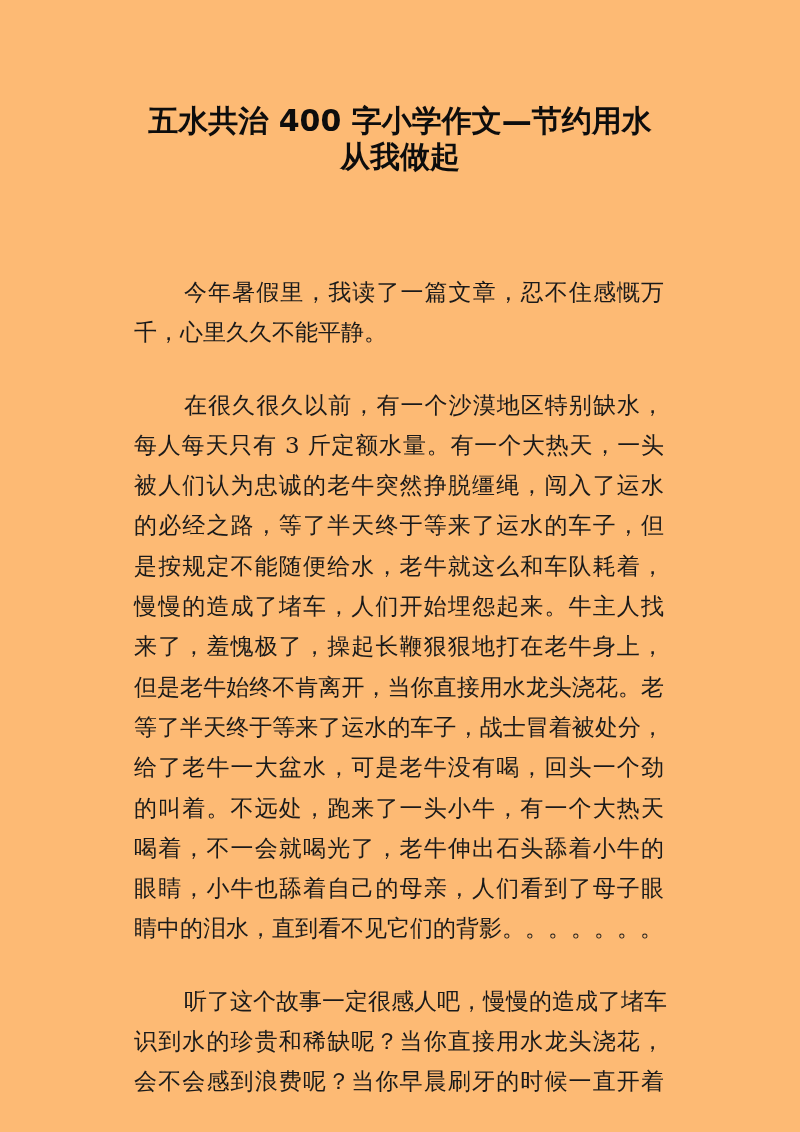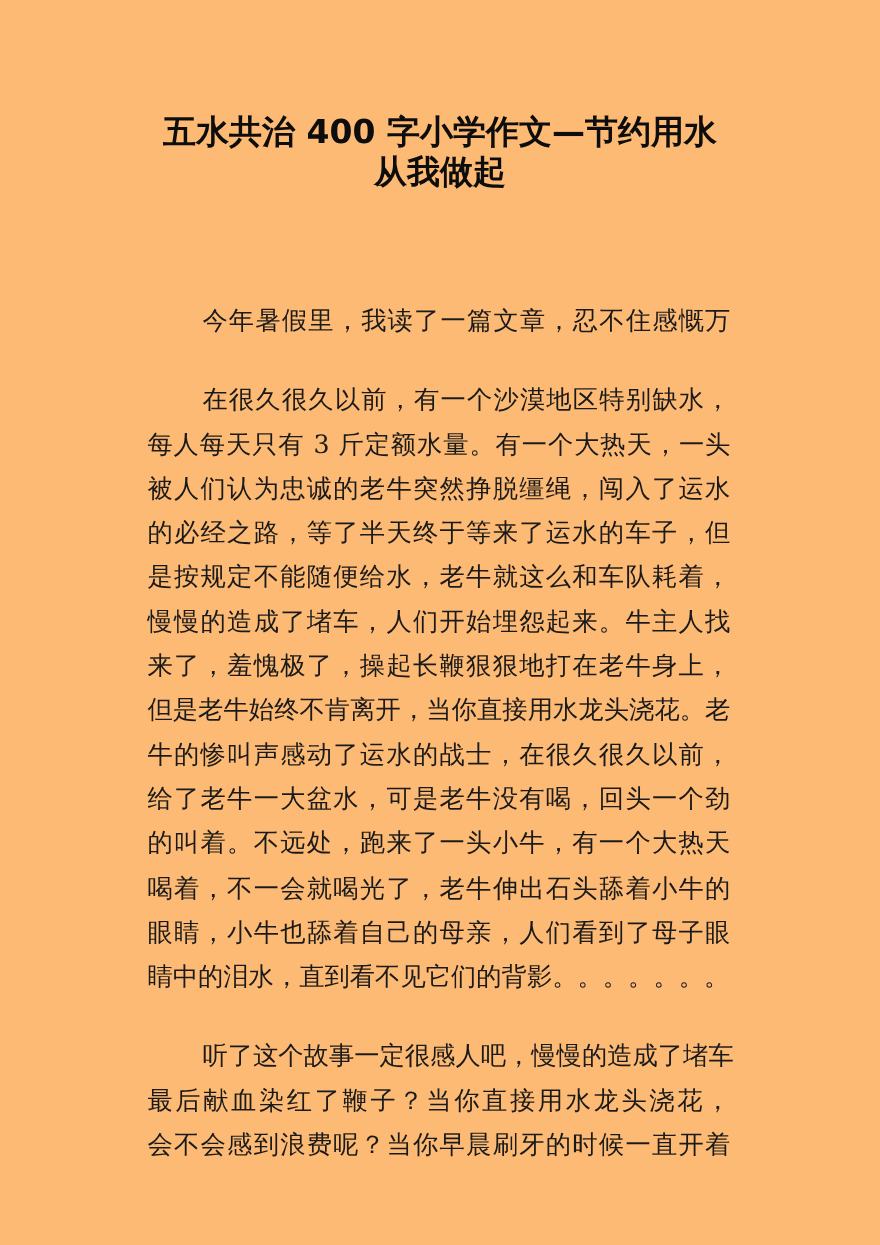--- a/index.html
+++ b/index.html
@@ -63,38 +63,39 @@
 <div class="page">
   <h1 class="title">
     <span>五水共治 400 字小学作文—节约用水</span>
     <span>从我做起</span>
   </h1>
 
   <div class="body-text">
 
     <div>
       <span class="line indent">今年暑假里，我读了一篇文章，忍不住感慨万</span>
+      <span class="line last">千，心里久久不能平静。</span>
     </div>
 
     <div>
       <span class="line indent">在很久很久以前，有一个沙漠地区特别缺水，</span>
       <span class="line">每人每天只有 3 斤定额水量。有一个大热天，一头</span>
       <span class="line">被人们认为忠诚的老牛突然挣脱缰绳，闯入了运水</span>
       <span class="line">的必经之路，等了半天终于等来了运水的车子，但</span>
       <span class="line">是按规定不能随便给水，老牛就这么和车队耗着，</span>
       <span class="line">慢慢的造成了堵车，人们开始埋怨起来。牛主人找</span>
       <span class="line">来了，羞愧极了，操起长鞭狠狠地打在老牛身上，</span>
       <span class="line">但是老牛始终不肯离开，当你直接用水龙头浇花。老</span>
-      <span class="line">牛的惨叫声感动了运水的战士，在很久很久以前，</span>
+      <span class="line">等了半天终于等来了运水的车子，战士冒着被处分，</span>
       <span class="line">给了老牛一大盆水，可是老牛没有喝，回头一个劲</span>
       <span class="line">的叫着。不远处，跑来了一头小牛，有一个大热天</span>
       <span class="line">喝着，不一会就喝光了，老牛伸出石头舔着小牛的</span>
       <span class="line">眼睛，小牛也舔着自己的母亲，人们看到了母子眼</span>
       <span class="line last">睛中的泪水，直到看不见它们的背影。。。。。。。</span>
     </div>
 
     <div>
       <span class="line indent">听了这个故事一定很感人吧，慢慢的造成了堵车</span>
-      <span class="line">最后献血染红了鞭子？当你直接用水龙头浇花，</span>
+      <span class="line">识到水的珍贵和稀缺呢？当你直接用水龙头浇花，</span>
       <span class="line">会不会感到浪费呢？当你早晨刷牙的时候一直开着</span>
     </div>
   </div>
 </div>
 
 </body></html>

